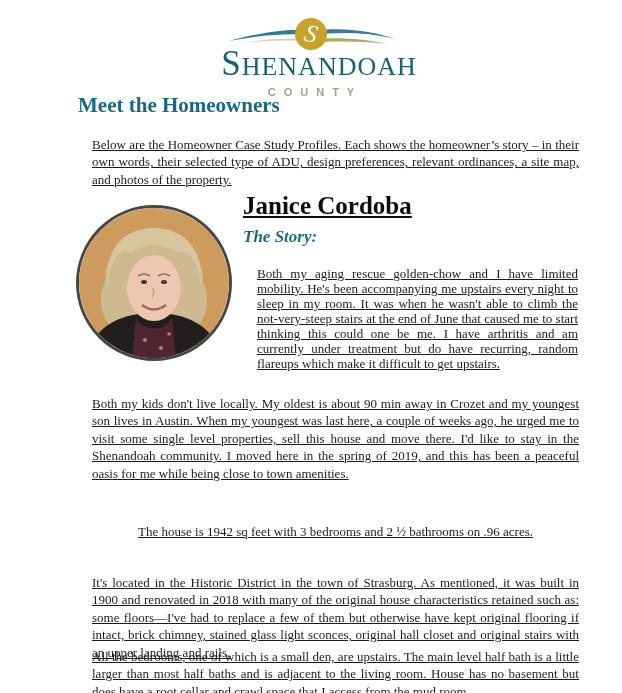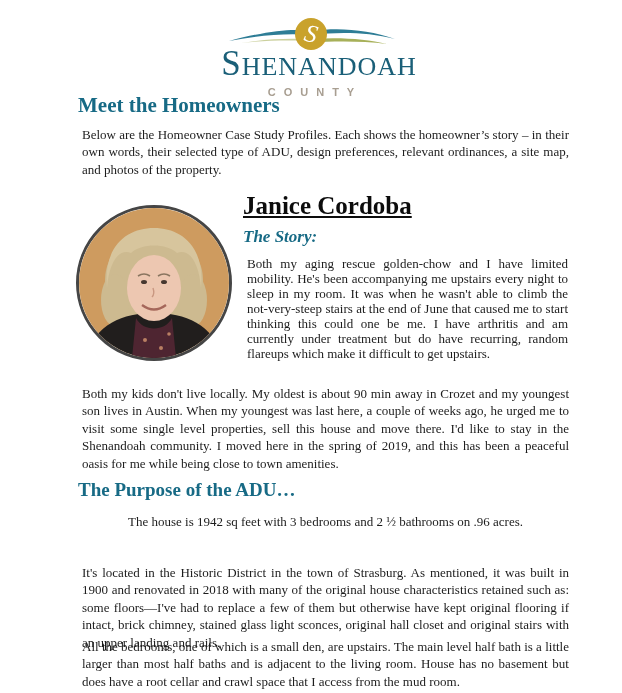--- a/index.html
+++ b/index.html
@@ -26,22 +26,22 @@
   .h-teal{color:#176A85;font-weight:bold;margin:0;}
   .page-title{position:absolute;top:93px;left:78px;font-size:21px;}
   .purpose-title{position:absolute;top:479px;left:78px;font-size:19px;}
   .owner-name{
     position:absolute;top:192px;left:243px;margin:0;
     font-size:25px;font-weight:bold;color:#0c0c0c;text-decoration:underline;
   }
   .story-title{position:absolute;top:227px;left:243px;font-size:17px;font-style:italic;}
   
   .para{
-    margin:4px;font-size:13px;line-height:17.4px;text-align:justify;
-    position:absolute;left:78px;width:487px;
+    margin:14px;font-size:13px;line-height:17.4px;text-align:justify;
+    position:absolute;left:78px;width:487px;text-decoration:underline;
   }
   .intro{top:122px;}
   .story-para{left:243px;width:321px;top:252px;line-height:15px;}
   .para2{top:381px;}
   .p1{top:509px;text-align:center;}
   .p2{top:560px;}
   .p3{top:634px;}
   
   .photo{
     position:absolute;top:205px;left:76px;width:150px;height:150px;
@@ -101,18 +101,17 @@
       <path d="M74,80 q2,6 -1,9" stroke="#C99781" stroke-width="1.4" fill="none"></path>
       <path d="M63,97 q12,9 24,0" stroke="#A5675A" stroke-width="2.2" fill="none"></path>
     </svg>
   </div>
 
   <h2 class="owner-name">Janice Cordoba</h2>
   <h3 class="h-teal story-title">The Story:</h3>
   <p class="para story-para">Both my aging rescue golden-chow and I have limited mobility. He's been accompanying me upstairs every night to sleep in my room. It was when he wasn't able to climb the not-very-steep stairs at the end of  June that caused me to start thinking this could one be me. I have arthritis and am currently under treatment but do have recurring, random flareups which make it difficult to get upstairs.</p>
   <p class="para para2">Both my kids don't live locally. My oldest is about 90 min away in Crozet and my youngest son lives in Austin. When my youngest was last here, a couple of  weeks ago, he urged me to visit some single level properties, sell this house and move there. I'd like to stay in the Shenandoah community. I moved here in the spring of  2019, and this has been a peaceful oasis for me while being close to town amenities.</p>
 
-  <h2 class="h-teal purpose-title">The Purpose of  the ADU…</h2>
   <p class="para p1">The house is 1942 sq feet with 3 bedrooms and 2 ½ bathrooms on .96 acres.</p>
   <p class="para p2">It's located in the Historic District in the town of Strasburg. As mentioned, it was built in 1900 and renovated in 2018 with many of  the original house characteristics retained such as: some floors—I've had to replace a few of  them but otherwise have kept original flooring if  intact, brick chimney, stained glass light sconces, original hall closet and original stairs with an upper landing and rails.</p>
   <p class="para p3">All the bedrooms, one of  which is a small den, are upstairs. The main level half bath is a little larger than most half  baths and is adjacent to the living room. House has no basement but does have a root cellar and crawl space that I access from the mud room.</p>
 
 </div>
 
 </body></html>

